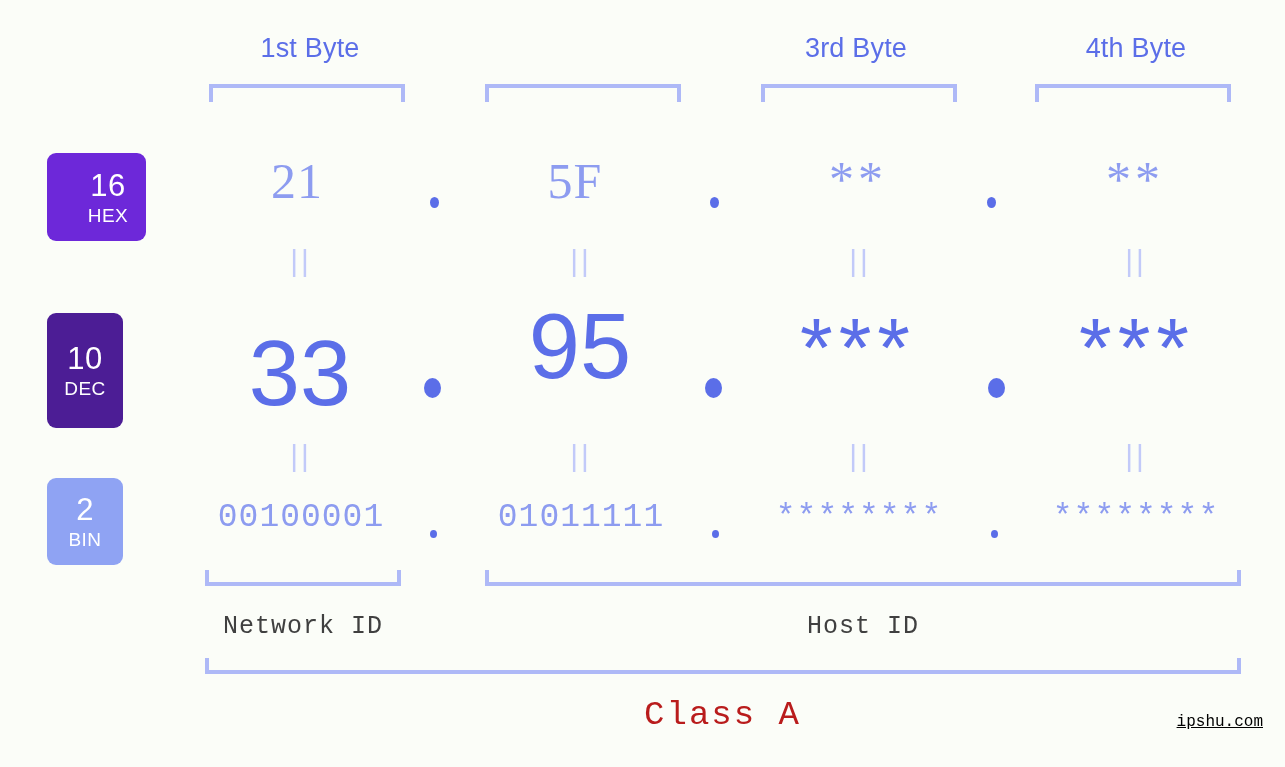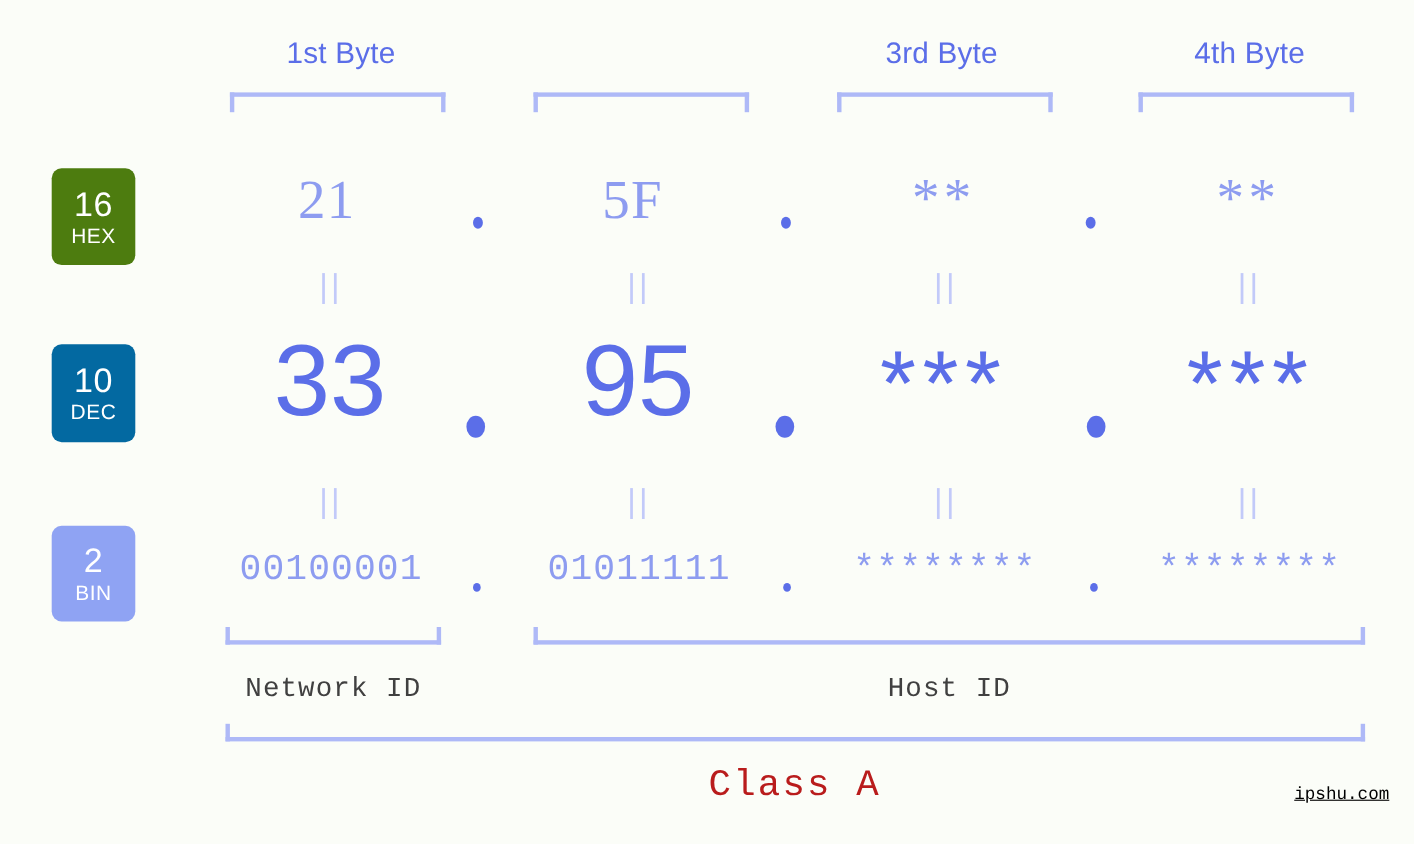--- a/index.html
+++ b/index.html
@@ -69,22 +69,22 @@
     font-size: 31px;
     font-weight: 400;
     letter-spacing: 0.5px;
   }
   .badge .abbr {
     font-size: 19px;
     font-weight: 400;
     margin-top: 5px;
     letter-spacing: 0.5px;
   }
-  #badge-hex { top: 153px; height: 88px; background: #4d7c0f; }
-  #badge-dec { top: 313px; height: 89px; background: #0369a1; }
+  #badge-hex { top: 153px; height: 88px; background: #6d28d9; padding-left: 23px; }
+  #badge-dec { top: 313px; height: 115px; background: #4c1d95; }
   #badge-bin { top: 478px; height: 87px; background: #8fa3f3; }
 
   
   .val {
     position: absolute;
     width: 250px;
     text-align: center;
     white-space: nowrap;
   }
   .row-hex .val {
@@ -221,21 +221,21 @@
     <div class="dot hex" style="left:710px;"></div>
     <div class="dot hex" style="left:987px;"></div>
   </div>
 
   <div class="eq top" style="left:176px;">||</div>
   <div class="eq top" style="left:456px;">||</div>
   <div class="eq top" style="left:735px;">||</div>
   <div class="eq top" style="left:1011px;">||</div>
 
   <div class="row-dec">
-    <div class="val" style="left:175px;">33</div>
+    <div class="val" style="left:175px;margin-top:27px;">33</div>
     <div class="val" style="left:455px;">95</div>
     <div class="val stars" style="left:733px;">***</div>
     <div class="val stars" style="left:1012px;">***</div>
     <div class="dot dec" style="left:424px;"></div>
     <div class="dot dec" style="left:705px;"></div>
     <div class="dot dec" style="left:988px;"></div>
   </div>
 
   <div class="eq bot" style="left:176px;">||</div>
   <div class="eq bot" style="left:456px;">||</div>

